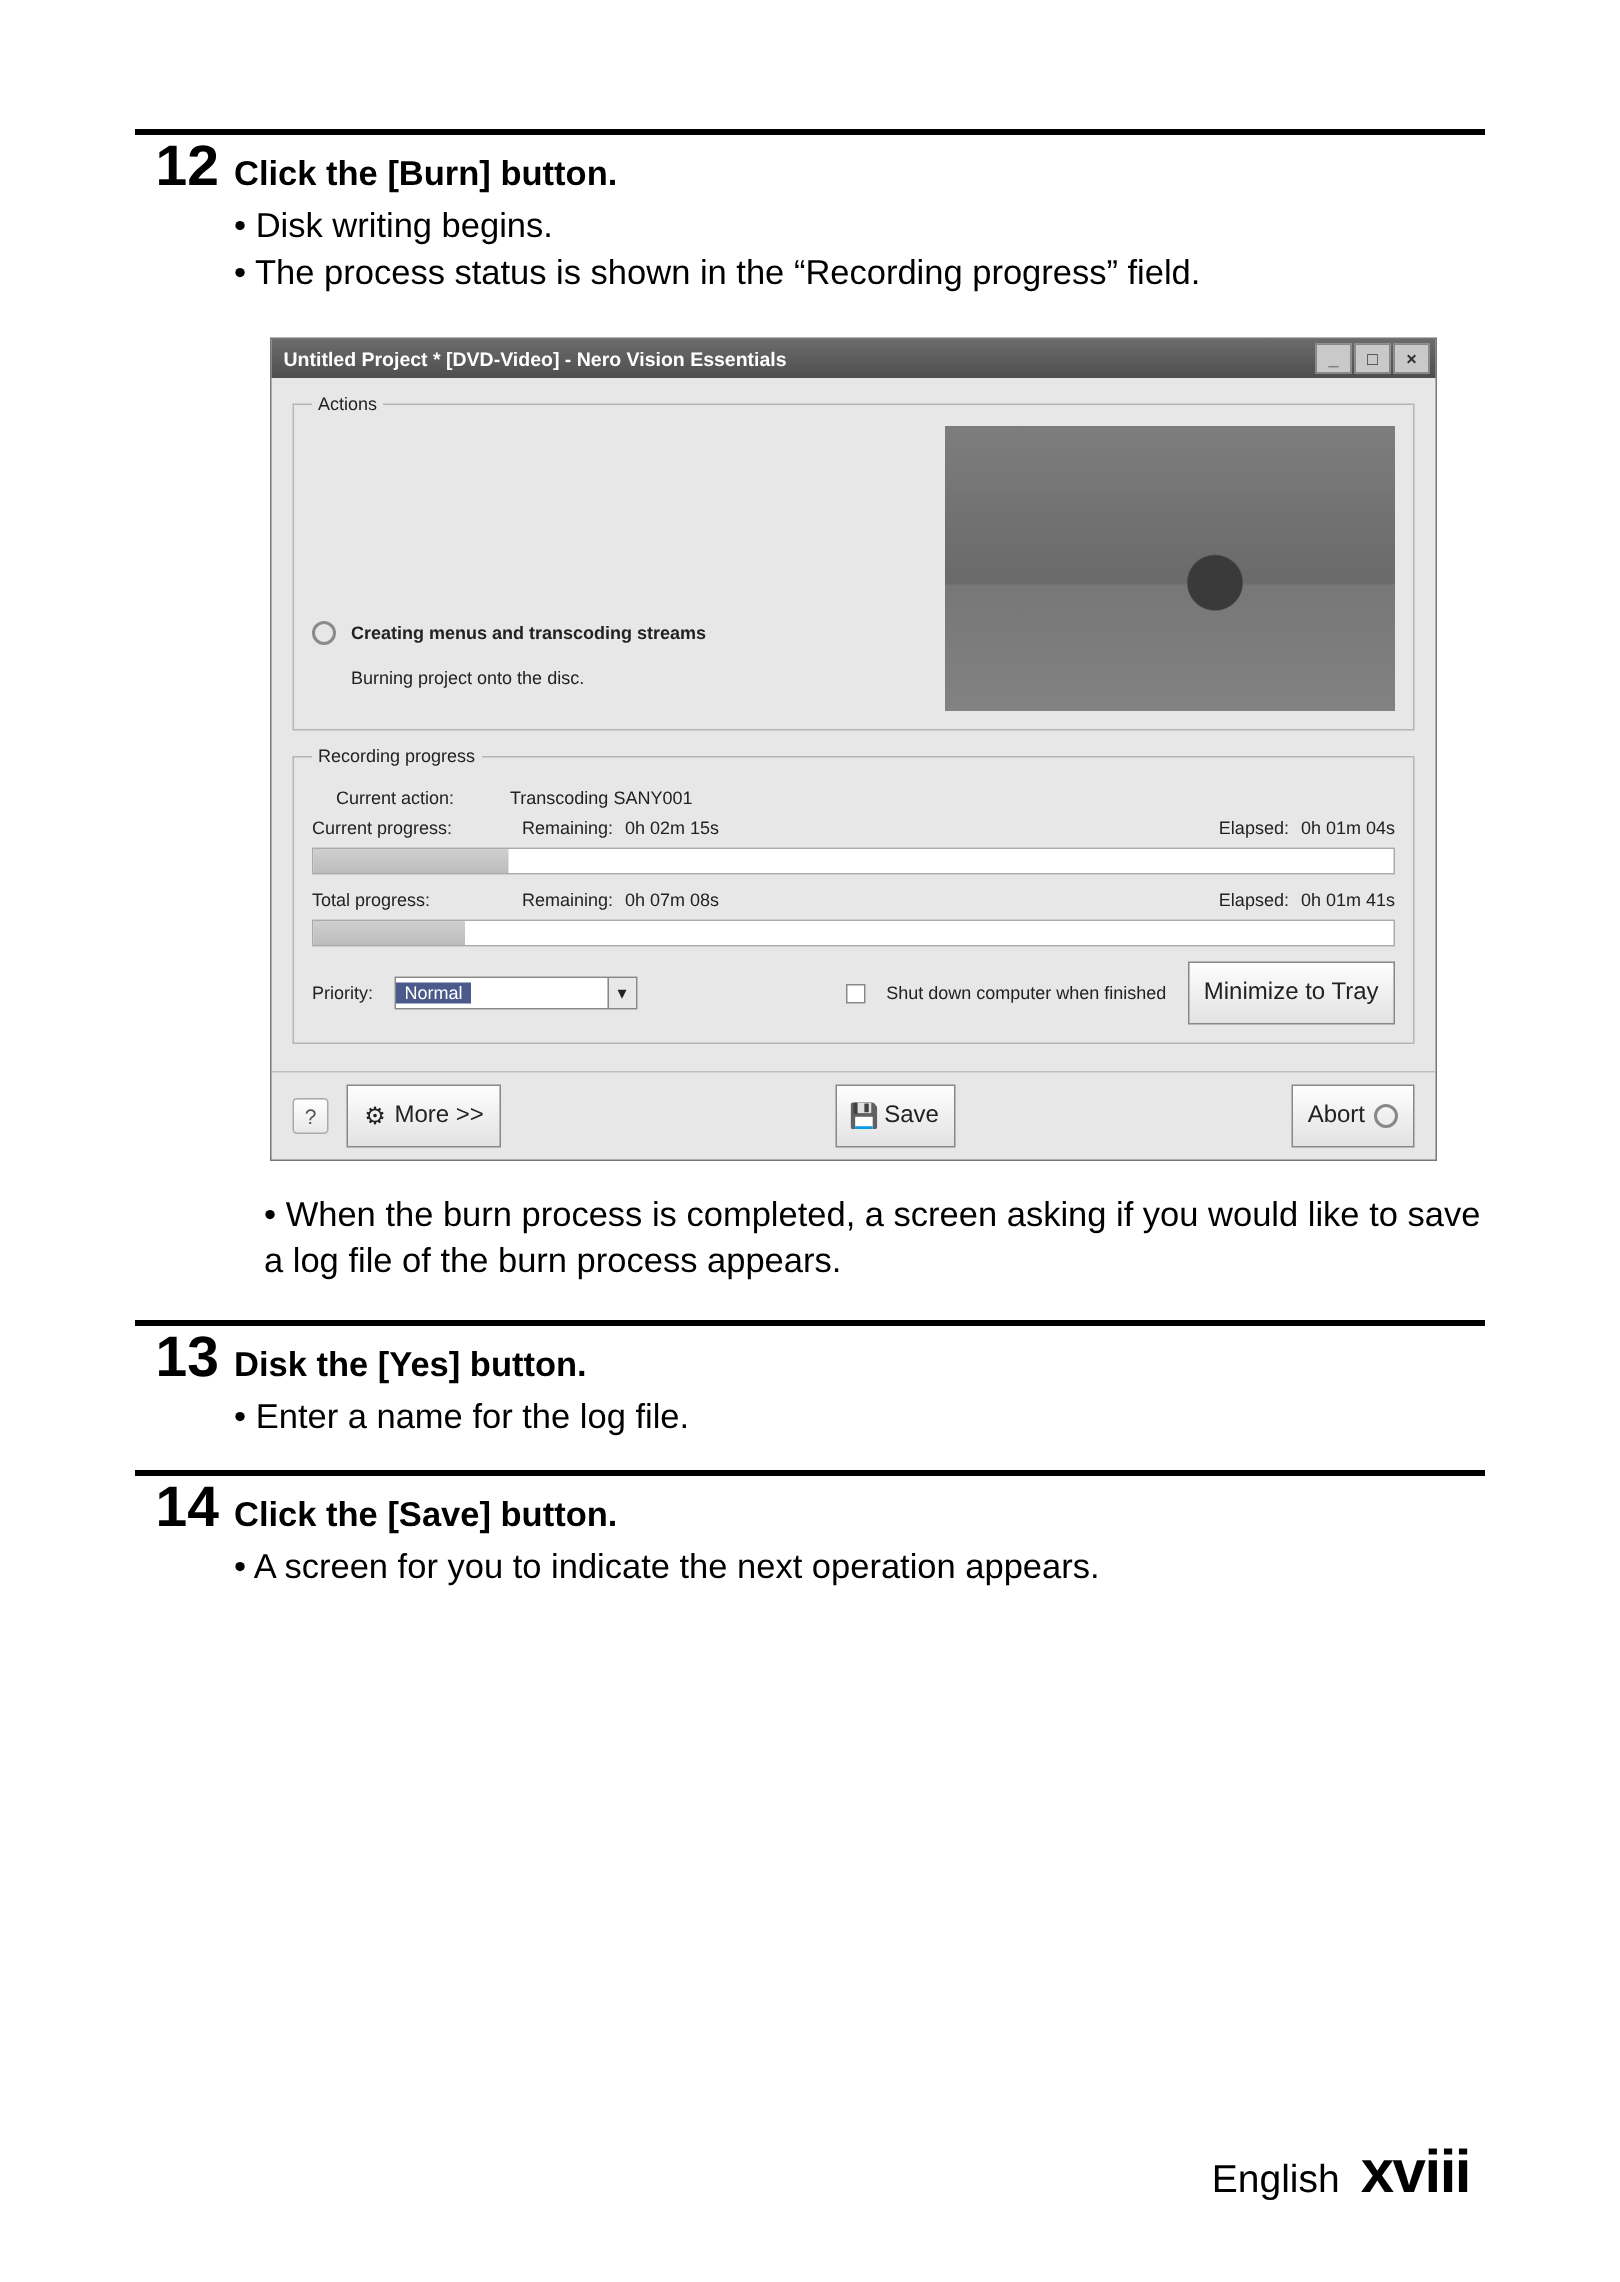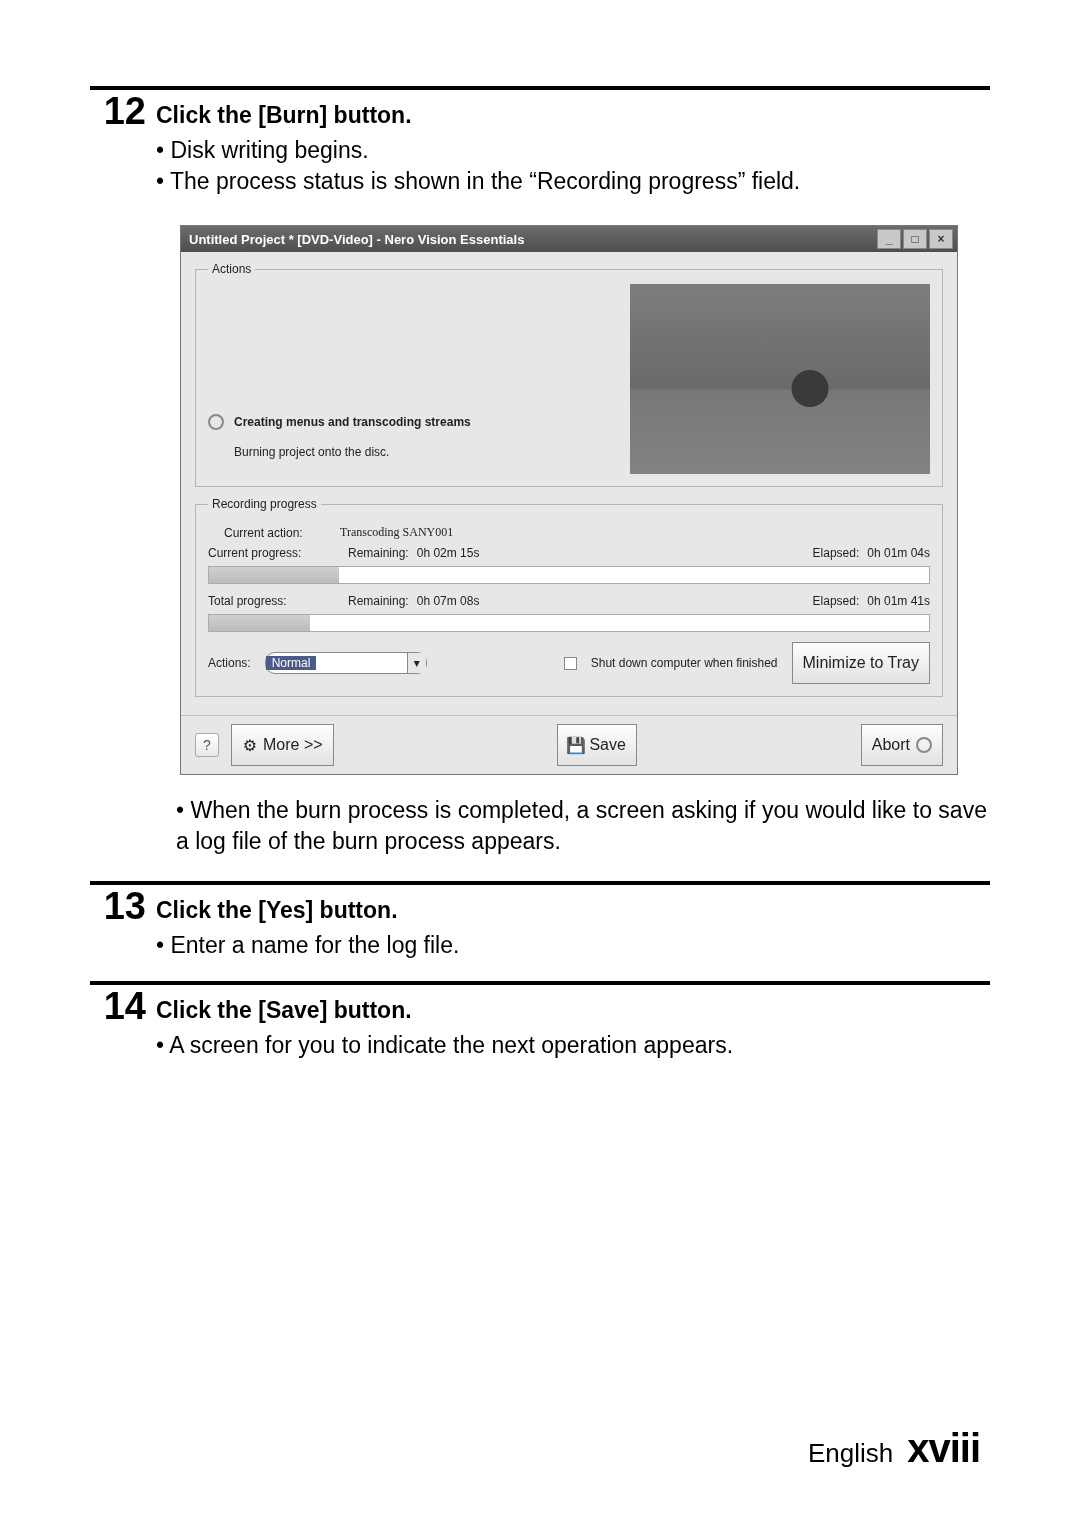--- a/index.html
+++ b/index.html
@@ -28,21 +28,21 @@
   .action-icon{width:16px;height:16px;border-radius:50%;border:2px solid #8a8a8a;box-sizing:border-box;}
   .action-line.bold span.txt{font-weight:bold;}
   .action-line .pad{width:16px;height:16px;}
   .preview{width:300px;height:190px;background:#555;position:relative;overflow:hidden;}
   .preview::before{content:"";position:absolute;inset:0;background:
      radial-gradient(circle at 60% 55%, #3d3d3d 0 18px, transparent 19px),
      linear-gradient(#7d7d7d,#6b6b6b 55%,#777 56%,#828282);
      filter:contrast(1.05) grayscale(1);}
   .rp-row{display:flex;align-items:center;font-size:12px;margin:6px 16px;}
   .rp-label{width:110px;}
-  .rp-val{margin-left:6px;font-family:Liberation Serif, serif;}
+  .rp-val{margin-left:6px;}
   .time-row{display:flex;align-items:center;font-size:12px;margin:6px 0;gap:30px;}
   .tlabel{width:110px;}
   .tmid{flex:0 0 180px;display:flex;gap:8px;}
   .tright{margin-left:auto;display:flex;gap:8px;}
   .pbar{height:16px;border:1px solid #aaa;background:#fff;position:relative;margin:2px 0 10px 0;}
   .pfill{position:absolute;left:0;top:0;bottom:0;background:linear-gradient(#cfcfcf,#bcbcbc);}
   .pfill.w18{width:18%;}
   .pfill.w14{width:14%;}
   .bottom-row{display:flex;align-items:center;font-size:12px;gap:14px;margin-top:8px;}
   .combo{display:flex;align-items:center;border:1px solid #888;background:#fff;height:20px;}
@@ -134,22 +134,22 @@
           <span class="tright">
             <span>Elapsed:</span>
             <span>0h 01m 41s</span>
           </span>
         </div>
         <div class="pbar">
             <div class="pfill w14"></div>
           </div>
 
         <div class="bottom-row">
-          <span>Actions:</span>
-          <div class="combo" style="width:160px;border-radius:10px;">
+          <span>Priority:</span>
+          <div class="combo" style="width:160px;">
             <span>Normal</span>
             <div style="flex:1"></div>
             <div class="arrw">▾</div>
           </div>
           <div style="flex:1"></div>
           <span class="chk"></span>
           <span>Shut down computer when finished</span>
           <div class="btn">
               <span>Minimize to Tray</span>
             </div>
@@ -179,21 +179,21 @@
 
   <ul class="bullets indent" style="margin-left:86px;">
     <li>When the burn process is completed, a screen asking if you would like to save a log file of the burn process appears.</li>
   </ul>
 
   <div style="height:18px;"></div>
   <hr class="hr">
   <div class="step">
     <div class="step-num">13</div>
     <div class="step-body">
-      <div class="step-title">Click the [Yes] button.</div>
+      <div class="step-title">Disk the [Yes] button.</div>
       <ul class="bullets">
         <li>Enter a name for the log file.</li>
       </ul>
     </div>
   </div>
 
   <div style="height:14px;"></div>
   <hr class="hr">
   <div class="step">
     <div class="step-num">14</div>

